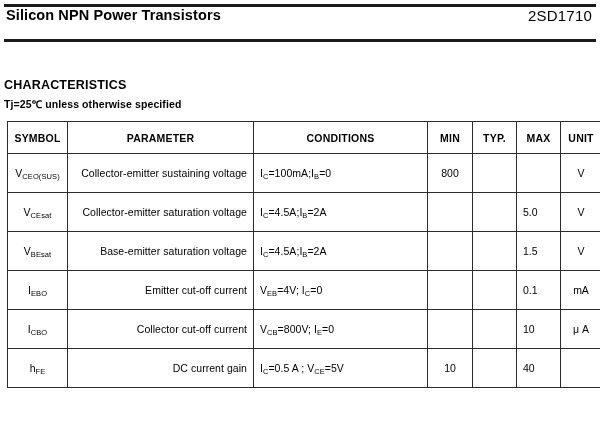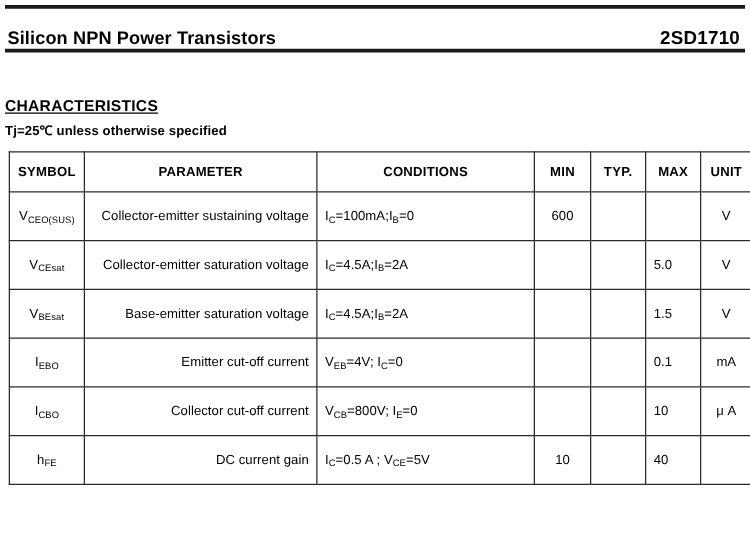--- a/index.html
+++ b/index.html
@@ -28,55 +28,53 @@
     top: 4px;
     width: 592px;
   }
   .rule-thick {
     height: 3px;
     background: #1a1a1a;
     width: 100%;
   }
   .header-row {
     display: flex;
-    align-items: flex-end;
+    align-items: flex-start;
     justify-content: space-between;
     height: 32px;
     padding: 0 2px 0 2px;
     box-sizing: border-box;
     gap: 28px;
   }
   .doc-title {
     font-size: 14.5px;
     font-weight: bold;
     letter-spacing: 0.1px;
     white-space: nowrap;
   }
   .part-number {
     font-size: 15px;
-    font-weight: bold;
+    font-weight: normal;
     letter-spacing: 0.2px;
     white-space: nowrap;
     padding-right: 2px;
-    margin-top: 35px;
   }
 
   
   .section-block {
     position: absolute;
     left: 4px;
     top: 78px;
     width: 560px;
   }
   .section-title {
     font-size: 12.5px;
     font-weight: bold;
     letter-spacing: 0.2px;
     margin: 0 0 5px 0;
-    text-decoration: underline;
   }
   .section-note {
     font-size: 10.5px;
     font-weight: bold;
     letter-spacing: 0.1px;
     margin: 0;
   }
 
   
   .char-table {
@@ -166,21 +164,21 @@
         <th class="col-typ">TYP.</th>
         <th class="col-max">MAX</th>
         <th class="col-unit">UNIT</th>
       </tr>
     </thead>
     <tbody id="table-body">
         <tr>
           <td class="col-symbol cell-symbol">V<sub>CEO(SUS)</sub></td>
           <td class="col-param cell-param">Collector-emitter sustaining voltage</td>
           <td class="col-cond cell-cond">I<sub>C</sub>=100mA;I<sub>B</sub>=0</td>
-          <td class="col-min cell-num">600</td>
+          <td class="col-min cell-num">800</td>
           <td class="col-typ cell-num"></td>
           <td class="col-max cell-num"></td>
           <td class="col-unit cell-unit">V</td>
         </tr>
         <tr>
           <td class="col-symbol cell-symbol">V<sub>CEsat</sub></td>
           <td class="col-param cell-param">Collector-emitter saturation voltage</td>
           <td class="col-cond cell-cond">I<sub>C</sub>=4.5A;I<sub>B</sub>=2A</td>
           <td class="col-min cell-num"></td>
           <td class="col-typ cell-num"></td>

